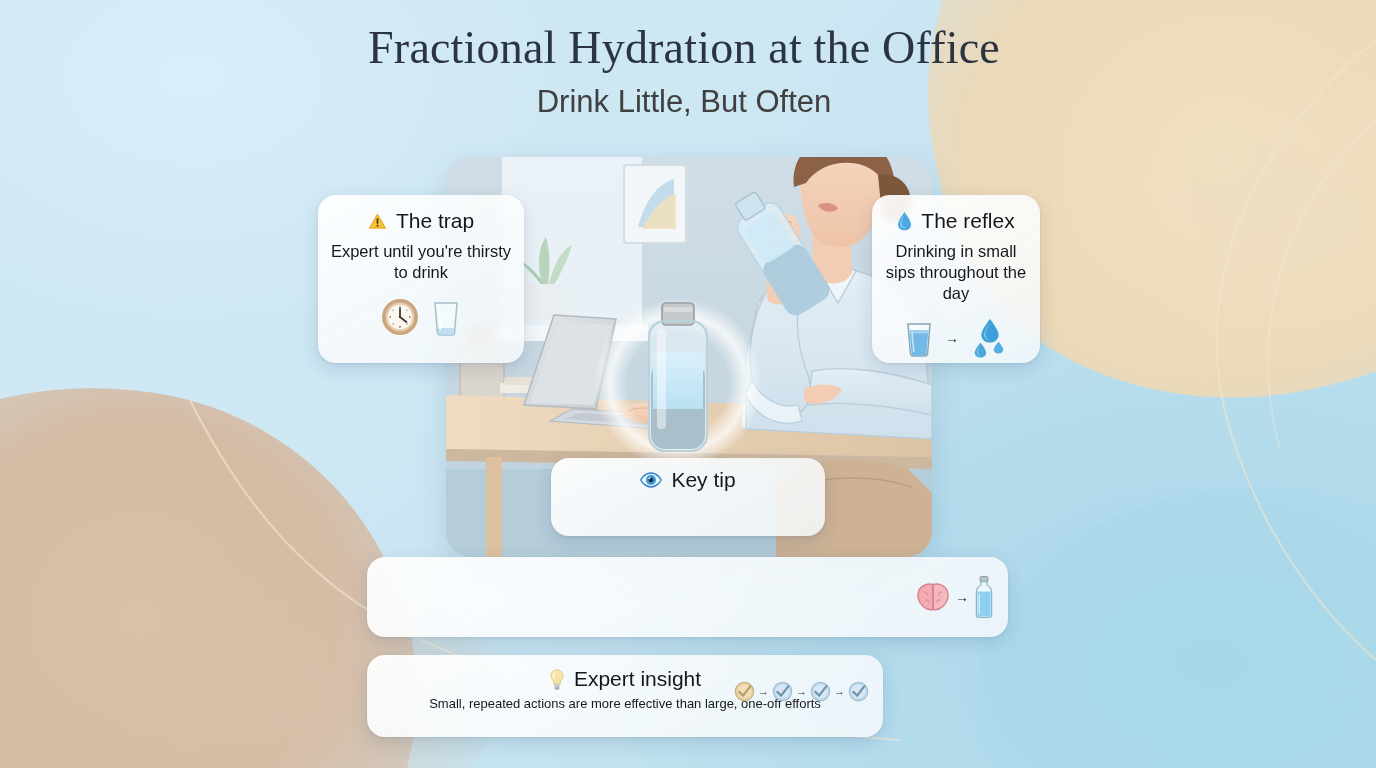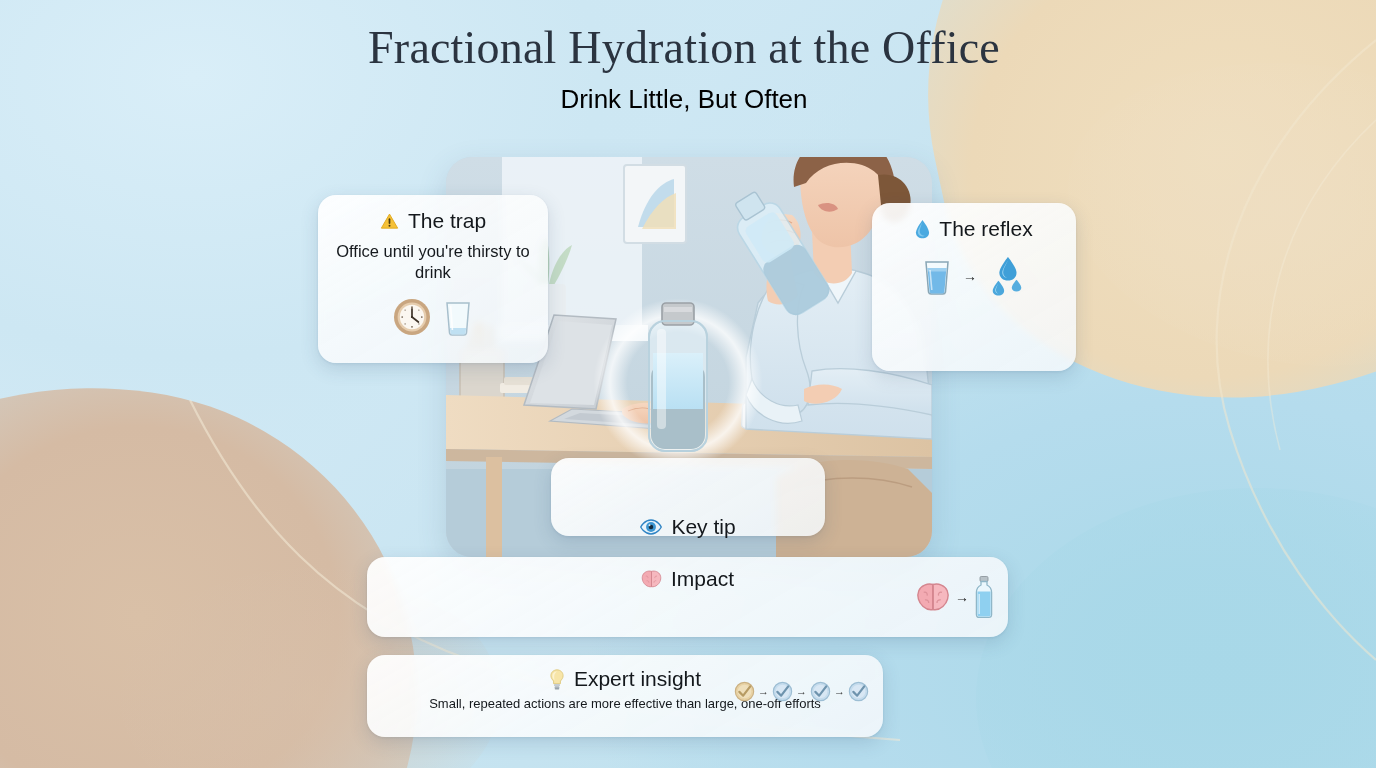--- a/index.html
+++ b/index.html
@@ -52,21 +52,21 @@
 
   
   .header{position:absolute;top:0;left:0;right:8px;text-align:center;padding-top:24px;}
   .title{
     font-family:"Liberation Serif","DejaVu Serif",serif;
     font-size:46px;line-height:1.05;color:#2b3440;font-weight:400;
     letter-spacing:.2px;margin:0;
   }
   .subtitle{
     font-family:"Liberation Sans","DejaVu Sans",sans-serif;
-    font-size:26px;color:#000000;margin:12px 0 0 0;font-weight:400;
+    font-size:31px;color:#404040;margin:12px 0 0 0;font-weight:400;
   }
 
   
   .illus{
     position:absolute;left:446px;top:157px;width:486px;height:400px;
     border-radius:26px;overflow:hidden;
     box-shadow:0 10px 30px rgba(60,90,120,.16);
     background:#c5d9e4;
   }
   .illus svg{display:block;width:100%;height:100%;}
@@ -81,31 +81,31 @@
   }
   .card-h{
     font-size:21px;font-weight:400;color:#14181c;
     display:flex;align-items:center;justify-content:center;gap:9px;
     white-space:nowrap;
   }
   .card-h .emo{font-size:19px;line-height:1;display:inline-flex;align-items:center;}
   .card-b{font-size:16.5px;line-height:1.26;color:#15191d;}
 
   
-  .card-trap{left:318px;top:195px;width:230px;height:168px;padding:14px 12px 10px;box-sizing:border-box;}
+  .card-trap{left:318px;top:195px;width:206px;height:168px;padding:14px 12px 10px;box-sizing:border-box;}
   .card-trap .card-h{margin-bottom:8px;}
   .icon-row{display:flex;align-items:center;justify-content:center;gap:10px;margin-top:14px;}
 
   
-  .card-reflex{left:872px;top:195px;width:204px;height:168px;padding:14px 12px 20px;box-sizing:border-box;margin-top:8px;}
+  .card-reflex{left:872px;top:195px;width:168px;height:168px;padding:14px 12px 20px;box-sizing:border-box;}
   .card-reflex .card-h{margin-bottom:8px;}
 
   
   .card-key{left:551px;top:458px;width:274px;height:78px;padding:10px 14px;box-sizing:border-box;}
-  .card-key .card-h{margin-bottom:4px;margin-top:47px;}
+  .card-key .card-h{margin-bottom:4px;}
 
   
   .card-impact{left:367px;top:557px;width:641px;height:80px;padding:10px 16px;box-sizing:border-box;}
   .card-impact .card-h{margin-bottom:4px;}
   .card-impact .card-b{font-size:17px;}
   .side-icons{position:absolute;right:14px;top:50%;transform:translateY(-50%);display:flex;align-items:center;gap:5px;}
 
   
   .card-expert{left:367px;top:655px;width:516px;height:82px;padding:12px 16px;box-sizing:border-box;}
   .card-expert .card-h{margin-bottom:5px;}
@@ -282,21 +282,21 @@
     <div class="card-h">
       <span class="emo">
         <svg class="ic" width="19" height="19" viewBox="0 0 20 20">
           <path d="M10 2.2 L18.6 17 H1.4 Z" fill="#f5c137" stroke="#e0a91f" stroke-width="1"></path>
           <rect x="9.1" y="6.6" width="1.8" height="6" rx=".9" fill="#4a3b10"></rect>
           <circle cx="10" cy="14.4" r="1.05" fill="#4a3b10"></circle>
         </svg>
       </span>
       <span>The trap</span>
     </div>
-    <div class="card-b">Office until you're thirsty to drink</div>
+    <div class="card-b">Expert until you're thirsty to drink</div>
     <div class="icon-row">
       <span>
         <svg class="ic" width="40" height="40" viewBox="0 0 40 40">
           <circle cx="20" cy="20" r="18" fill="#c9a680"></circle>
           <circle cx="20" cy="20" r="14.4" fill="#e6cdae"></circle>
           <circle cx="20" cy="20" r="12.2" fill="#fbf7f1"></circle>
           <g fill="#6b5a48">
             <circle cx="20" cy="10.2" r=".85"></circle>
               <circle cx="20" cy="29.8" r=".85"></circle>
             <circle cx="10.2" cy="20" r=".85"></circle>
@@ -324,20 +324,21 @@
   <div class="card card-reflex">
     <div class="card-h">
       <span class="emo">
         <svg class="ic" width="15" height="20" viewBox="0 0 16 21">
           <path d="M8 .8 C 8 .8 1 10 1 14.2 C 1 18 4.2 20.4 8 20.4 C 11.8 20.4 15 18 15 14.2 C 15 10 8 .8 8 .8 Z" fill="#4aa9e0"></path>
           <path d="M8 3.2 C 8 3.2 3 10.4 3 13.8 C 3 16.6 5.2 18.4 8 18.4 C 9 18.4 9.8 18.2 10.5 17.8 C 7.4 17.4 5 15.6 5 12.8 C 5 10.6 6.4 6.8 8 3.2 Z" fill="#8ccef0" opacity=".85"></path>
         </svg>
       </span>
       <span>The reflex</span>
     </div>
+    <div class="card-b">Drinking in small sips throughout the day</div>
     <div class="icon-row">
       <span>
         <svg class="ic" width="32" height="40" viewBox="0 0 32 40">
           <path d="M5 6 L27 6 L24.5 36 Q24 38 22 38 L10 38 Q8 38 7.5 36 Z" fill="#f3fafd" opacity=".9" stroke="#7d9dae" stroke-width="1.5"></path>
           <path d="M6.6 12 L25.4 12 L23.4 36 Q23 37.4 21.6 37.4 L10.4 37.4 Q9 37.4 8.6 36 Z" fill="#72b9e8"></path>
           <path d="M6.6 12 L25.4 12 L25.1 15.4 L6.9 15.4 Z" fill="#9ed0f0"></path>
           <path d="M9 14 L10.8 34" stroke="#ffffff" stroke-width="1.6" opacity=".6"></path>
         </svg>
       </span>
       <span class="arrow">→</span>
@@ -361,31 +362,20 @@
           <circle cx="12" cy="8.5" r="5.4" fill="#3d97d2"></circle>
           <circle cx="12" cy="8.5" r="2.5" fill="#132a3c"></circle>
           <circle cx="10.4" cy="6.6" r="1" fill="#ffffff" opacity=".85"></circle>
         </svg>
       </span>
       <span>Key tip</span>
     </div>
   </div>
 
   <div class="card card-impact">
-    <div class="card-h">
-      <span class="emo">
-        <svg class="ic" width="21" height="18" viewBox="0 0 22 19">
-          <path d="M11 1.4 C 7.4 .4 3.2 2 1.8 5.4 C .4 8.8 1.6 13 4.6 15.6 C 6.6 17.4 9 18 11 17.6 Z" fill="#f3aab2" stroke="#d4868f" stroke-width=".9"></path>
-          <path d="M11 1.4 C 14.6 .4 18.8 2 20.2 5.4 C 21.6 8.8 20.4 13 17.4 15.6 C 15.4 17.4 13 18 11 17.6 Z" fill="#f6b8bf" stroke="#d4868f" stroke-width=".9"></path>
-          <path d="M11 2 L 11 17.4" stroke="#d4868f" stroke-width=".9"></path>
-          <path d="M5 6.5 C 6.6 6 7.6 7.2 7.2 8.6 M5.8 11.4 C 7.2 11 8.4 12 8.2 13.4 M16.8 6.5 C 15.2 6 14.2 7.2 14.6 8.6 M16 11.4 C 14.6 11 13.4 12 13.6 13.4" stroke="#dd929a" stroke-width=".85" fill="none"></path>
-        </svg>
-      </span>
-      <span>Impact</span>
-    </div>
     <div class="side-icons">
       <span>
         <svg class="ic" width="34" height="30" viewBox="0 0 22 19">
           <path d="M11 1.4 C 7.4 .4 3.2 2 1.8 5.4 C .4 8.8 1.6 13 4.6 15.6 C 6.6 17.4 9 18 11 17.6 Z" fill="#f3aab2" stroke="#d4868f" stroke-width=".9"></path>
           <path d="M11 1.4 C 14.6 .4 18.8 2 20.2 5.4 C 21.6 8.8 20.4 13 17.4 15.6 C 15.4 17.4 13 18 11 17.6 Z" fill="#f6b8bf" stroke="#d4868f" stroke-width=".9"></path>
           <path d="M11 2 L 11 17.4" stroke="#d4868f" stroke-width=".9"></path>
           <path d="M5 6.5 C 6.6 6 7.6 7.2 7.2 8.6 M5.8 11.4 C 7.2 11 8.4 12 8.2 13.4 M16.8 6.5 C 15.2 6 14.2 7.2 14.6 8.6 M16 11.4 C 14.6 11 13.4 12 13.6 13.4" stroke="#dd929a" stroke-width=".85" fill="none"></path>
         </svg>
       </span>
       <span class="arrow">→</span>

